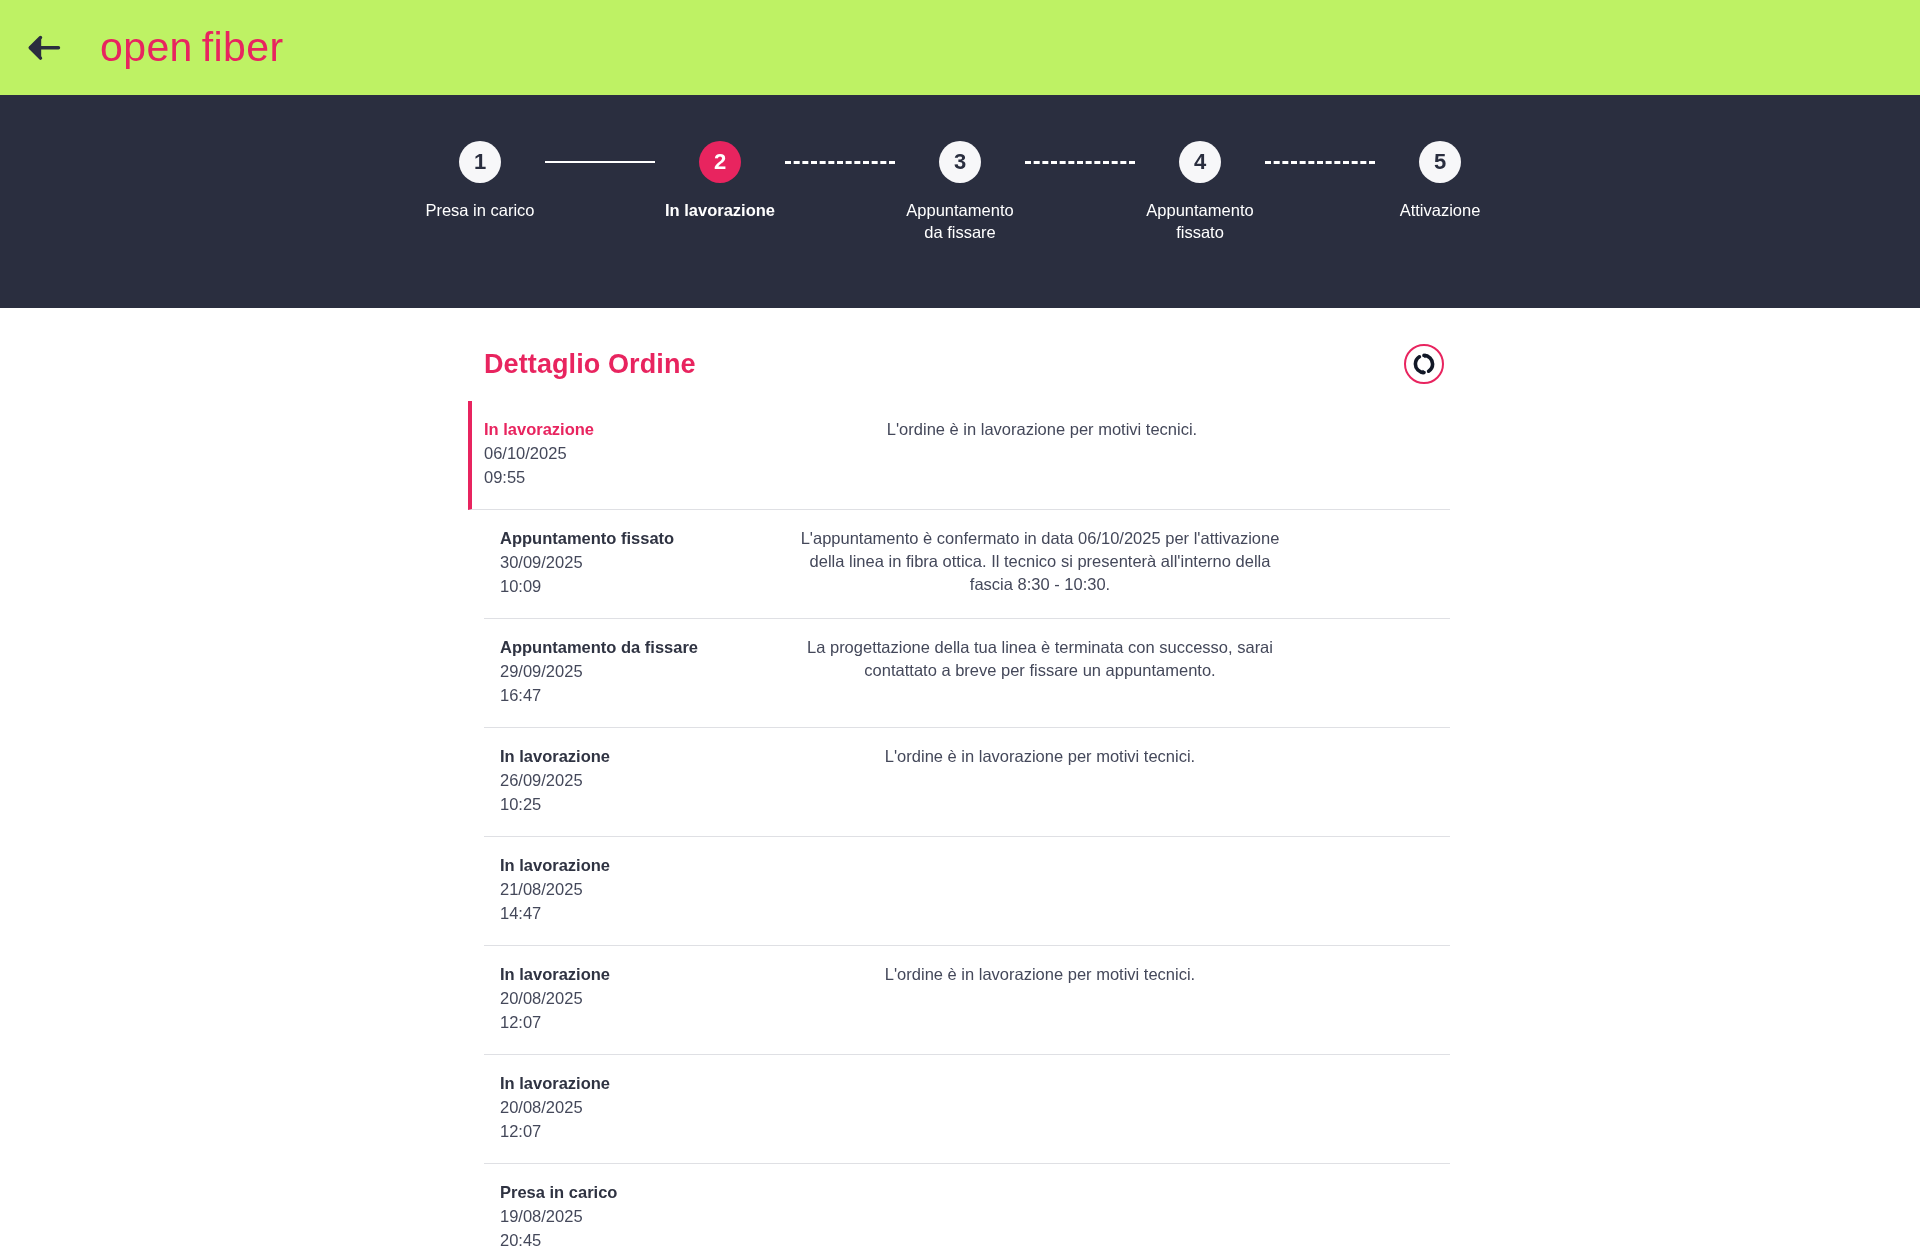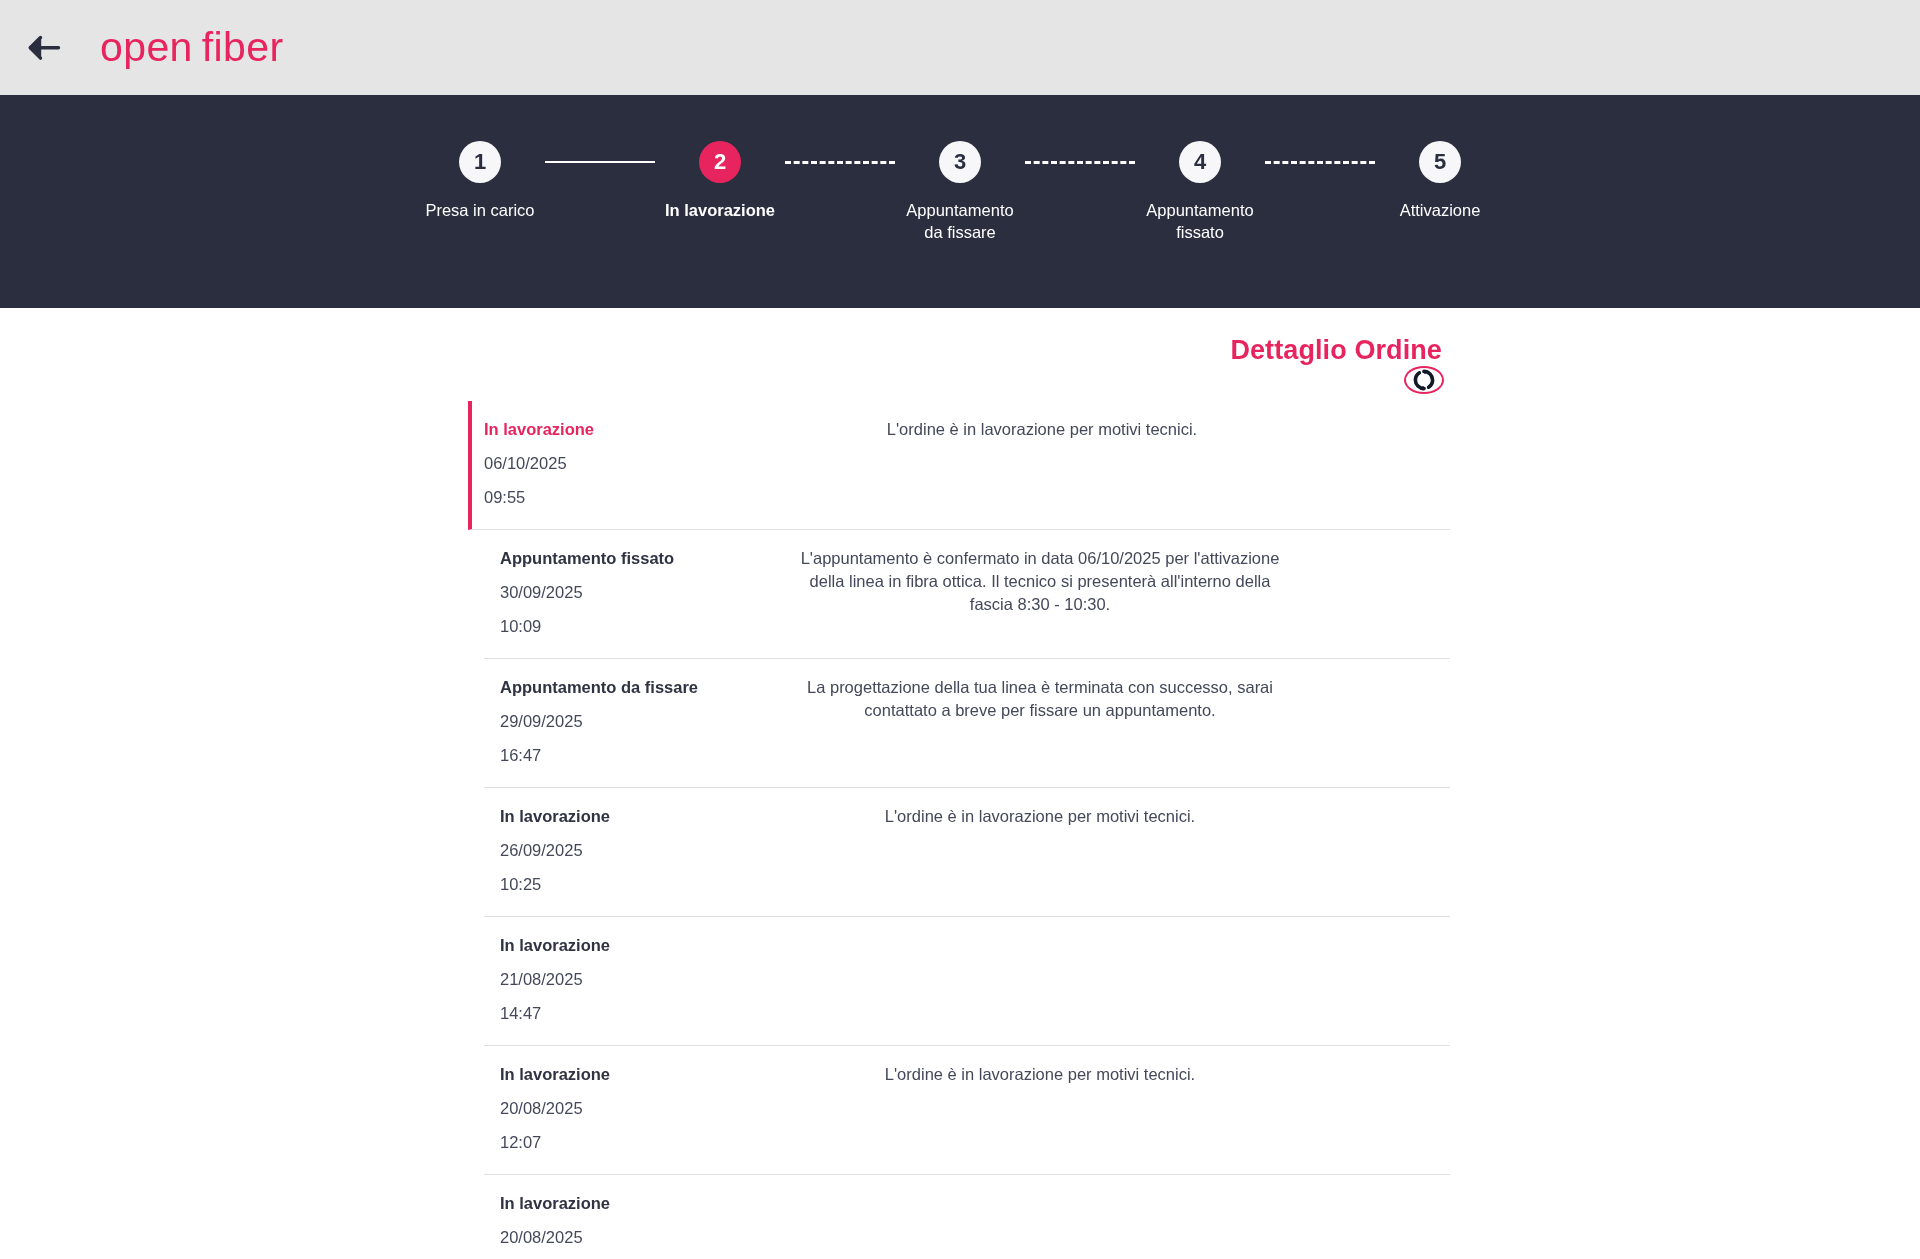--- a/index.html
+++ b/index.html
@@ -13,21 +13,21 @@
     width: 1920px;
     height: 1259px;
     font-family: "Liberation Sans", sans-serif;
     overflow: hidden;
     position: relative;
   }
 
   
   .topbar {
     height: 95px;
-    background: #e5e5e5;
+    background: #bef264;
     display: flex;
     align-items: center;
     padding-left: 18px;
     flex: 0 0 auto;
   }
   .back-btn {
     width: 52px;
     height: 52px;
     display: flex;
     align-items: center;
@@ -123,25 +123,24 @@
     padding-top: 27px;
     background: #fff;
   }
   .panel {
     width: 980px;
     margin: 0 auto;
     padding-left: 14px;
   }
   .panel-head {
     display: flex;
-    align-items: flex-end;
+    align-items: center;
     justify-content: space-between;
     padding-right: 8px;
     height: 58px;
-    flex-direction: column;
   }
   .panel-title {
     color: #e8245f;
     font-size: 27px;
     font-weight: bold;
     letter-spacing: 0.1px;
     margin: 0;
   }
   .refresh-btn {
     width: 40px;
@@ -182,21 +181,21 @@
     font-size: 16.5px;
     font-weight: bold;
     color: #2f3342;
     line-height: 23px;
   }
   .tl-row.current .tl-status { color: #e8245f; }
   .tl-date, .tl-time {
     font-size: 16.5px;
     color: #44485a;
     line-height: 23px;
-    margin-top: 11px;
+    margin-top: 1px;
   }
   .tl-desc {
     flex: 1 1 auto;
     font-size: 16.5px;
     line-height: 23px;
     color: #44485a;
     max-width: 482px;
     padding-left: 2px;
     text-align: center;
   }

